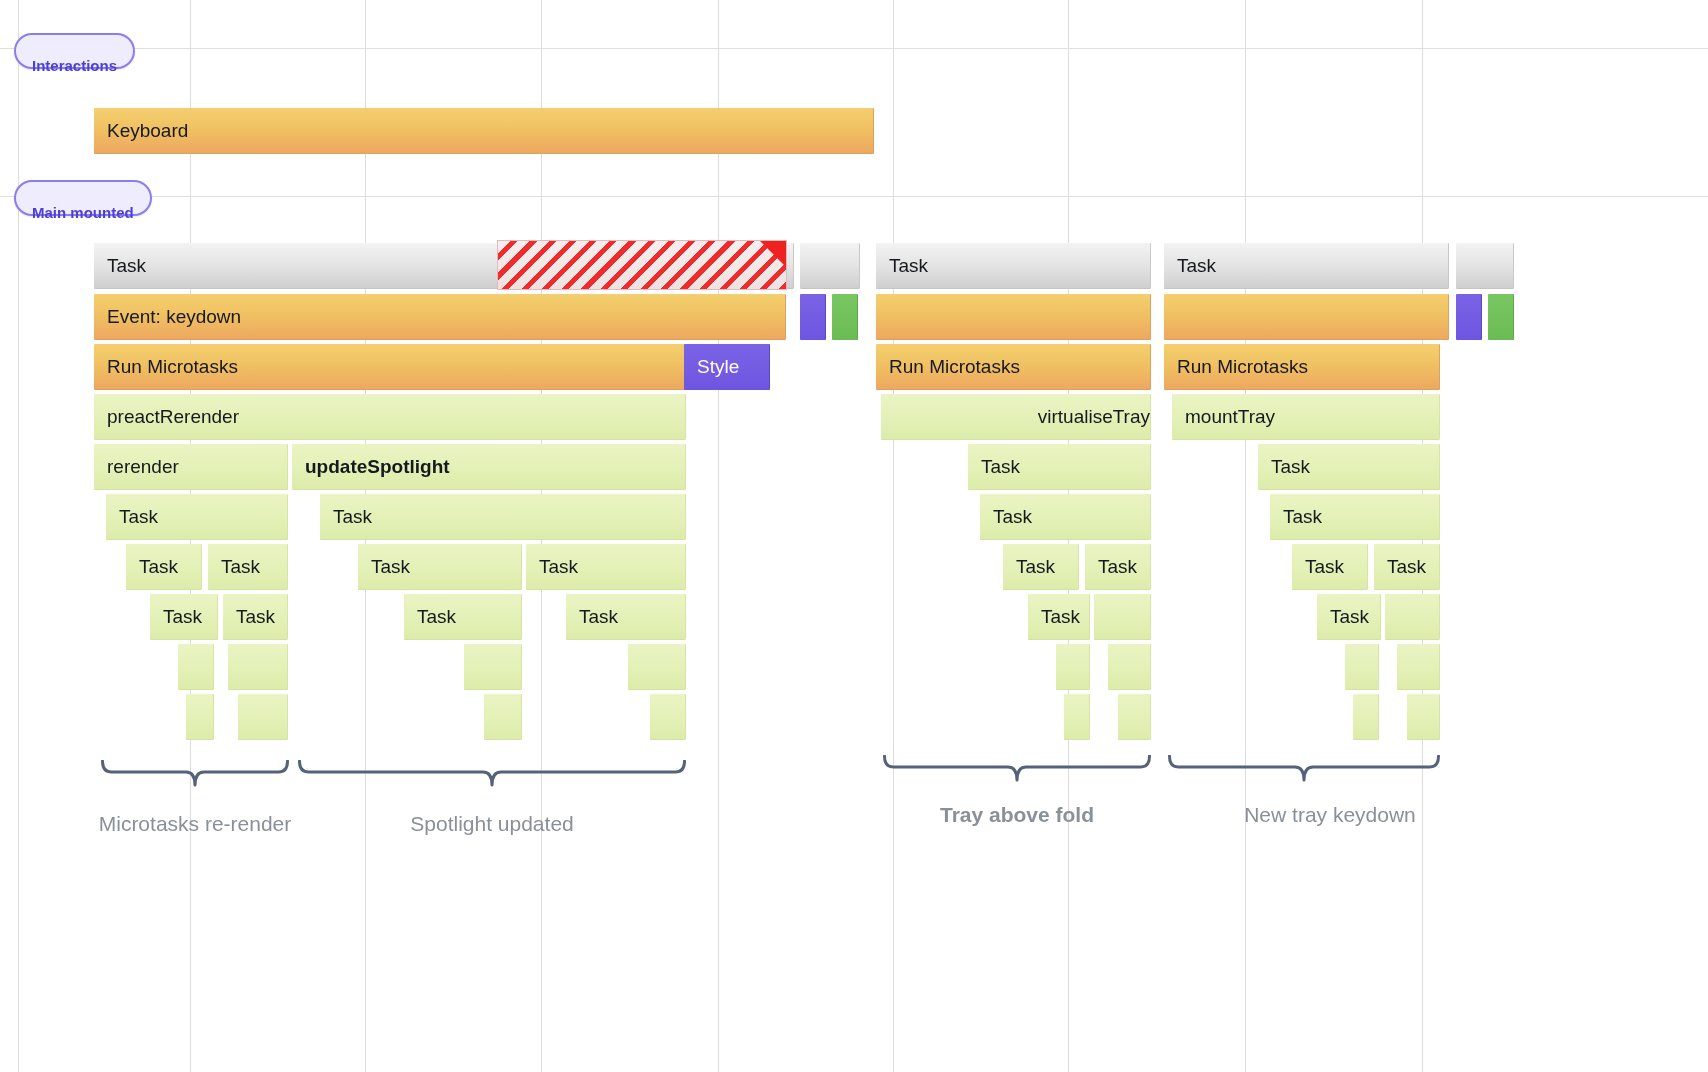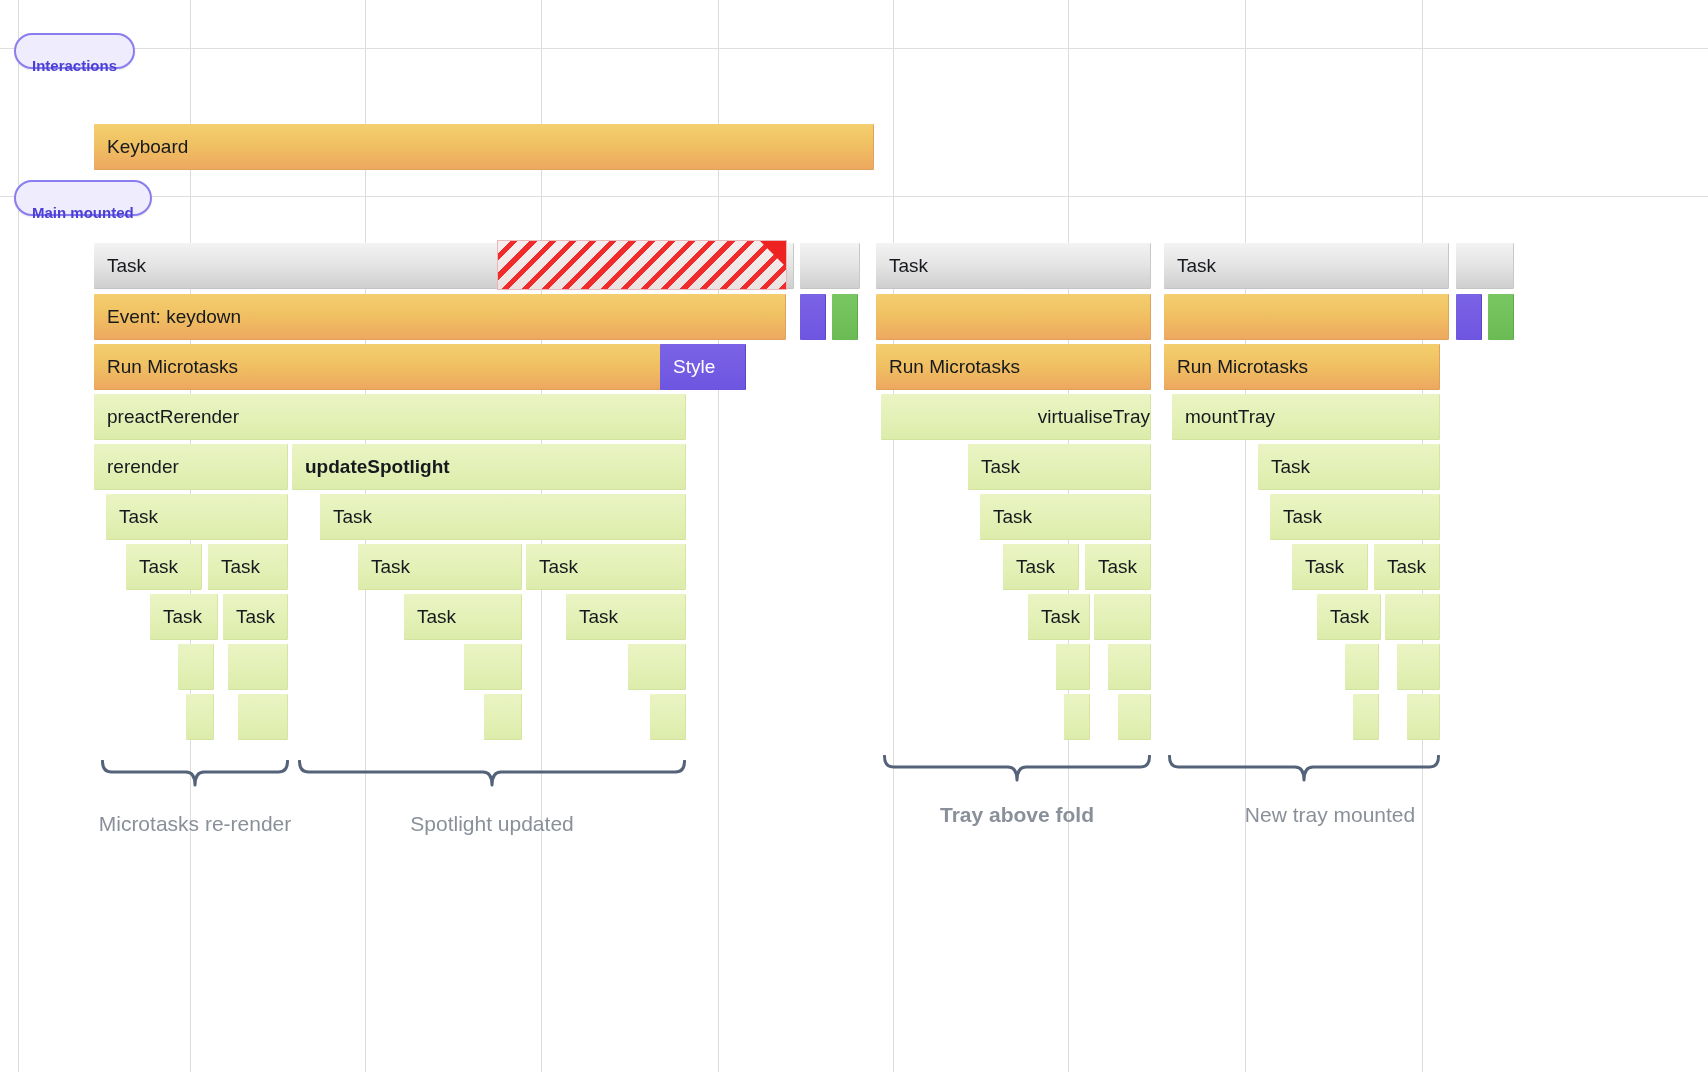--- a/index.html
+++ b/index.html
@@ -127,21 +127,21 @@
       <div class="trackline" style="top: 48px;"></div>
       <div class="trackline" style="top: 196px;"></div>
     </div>
 
   <div id="track-pills">
       <div class="pill" style="left: 14px; top: 33px;">Interactions</div>
       <div class="pill" style="left: 14px; top: 180px;">Main mounted</div>
     </div>
 
   <div id="interactions-entries">
-      <div class="bar orange" style="left: 94px; top: 108px; width: 780px; height: 46px; margin-top: 16px;">
+      <div class="bar orange" style="left: 94px; top: 108px; width: 780px; height: 46px;">
         <span>Keyboard</span>
       </div>
     </div>
 
   <div id="main-entries">
       <div class="bar gray" style="left: 94px; top: 243px; width: 700px; height: 46px;">
         <span>Task</span>
       </div>
       <div class="bar gray nolabel" style="left: 800px; top: 243px; width: 60px; height: 46px;"></div>
       <div class="bar gray" style="left: 876px; top: 243px; width: 275px; height: 46px;">
@@ -156,21 +156,21 @@
       </div>
       <div class="bar purple nolabel" style="left: 800px; top: 294px; width: 26px; height: 46px;"></div>
       <div class="bar vividgreen nolabel" style="left: 832px; top: 294px; width: 26px; height: 46px;"></div>
       <div class="bar orange nolabel" style="left: 876px; top: 294px; width: 275px; height: 46px;"></div>
       <div class="bar orange nolabel" style="left: 1164px; top: 294px; width: 285px; height: 46px;"></div>
       <div class="bar purple nolabel" style="left: 1456px; top: 294px; width: 26px; height: 46px;"></div>
       <div class="bar vividgreen nolabel" style="left: 1488px; top: 294px; width: 26px; height: 46px;"></div>
       <div class="bar orange" style="left: 94px; top: 344px; width: 592px; height: 46px;">
         <span>Run Microtasks</span>
       </div>
-      <div class="bar purple" style="left: 660px; top: 344px; width: 86px; height: 46px;">
+      <div class="bar purple" style="left: 684px; top: 344px; width: 86px; height: 46px;">
         <span>Style</span>
       </div>
       <div class="bar orange" style="left: 876px; top: 344px; width: 275px; height: 46px;">
         <span>Run Microtasks</span>
       </div>
       <div class="bar orange" style="left: 1164px; top: 344px; width: 276px; height: 46px;">
         <span>Run Microtasks</span>
       </div>
       <div class="bar green" style="left: 94px; top: 394px; width: 592px; height: 46px;">
         <span>preactRerender</span>
@@ -290,16 +290,16 @@
         <svg width="268" height="30">
           <path d="M 1.5 1 Q 1.5 12 10.5 12 L 125 12 Q 134 12 134 25 Q 134 12 143 12 L 257.5 12 Q 266.5 12 266.5 1" fill="none" stroke="#55637a" stroke-width="3" stroke-linecap="round" stroke-linejoin="round"></path>
         </svg>
       </div>
       <div class="brlabel" style="left: 917px; top: 803px; width: 200px; font-weight: bold;">Tray above fold</div>
       <div class="bracket" style="left: 1168px; top: 755px;">
         <svg width="272" height="30">
           <path d="M 1.5 1 Q 1.5 12 10.5 12 L 127 12 Q 136 12 136 25 Q 136 12 145 12 L 261.5 12 Q 270.5 12 270.5 1" fill="none" stroke="#55637a" stroke-width="3" stroke-linecap="round" stroke-linejoin="round"></path>
         </svg>
       </div>
-      <div class="brlabel" style="left: 1230px; top: 803px; width: 200px;">New tray mounted</div>
+      <div class="brlabel" style="left: 1230px; top: 803px; width: 200px;">New tray keydown</div>
     </div>
 
 </div>
 
 </body></html>

